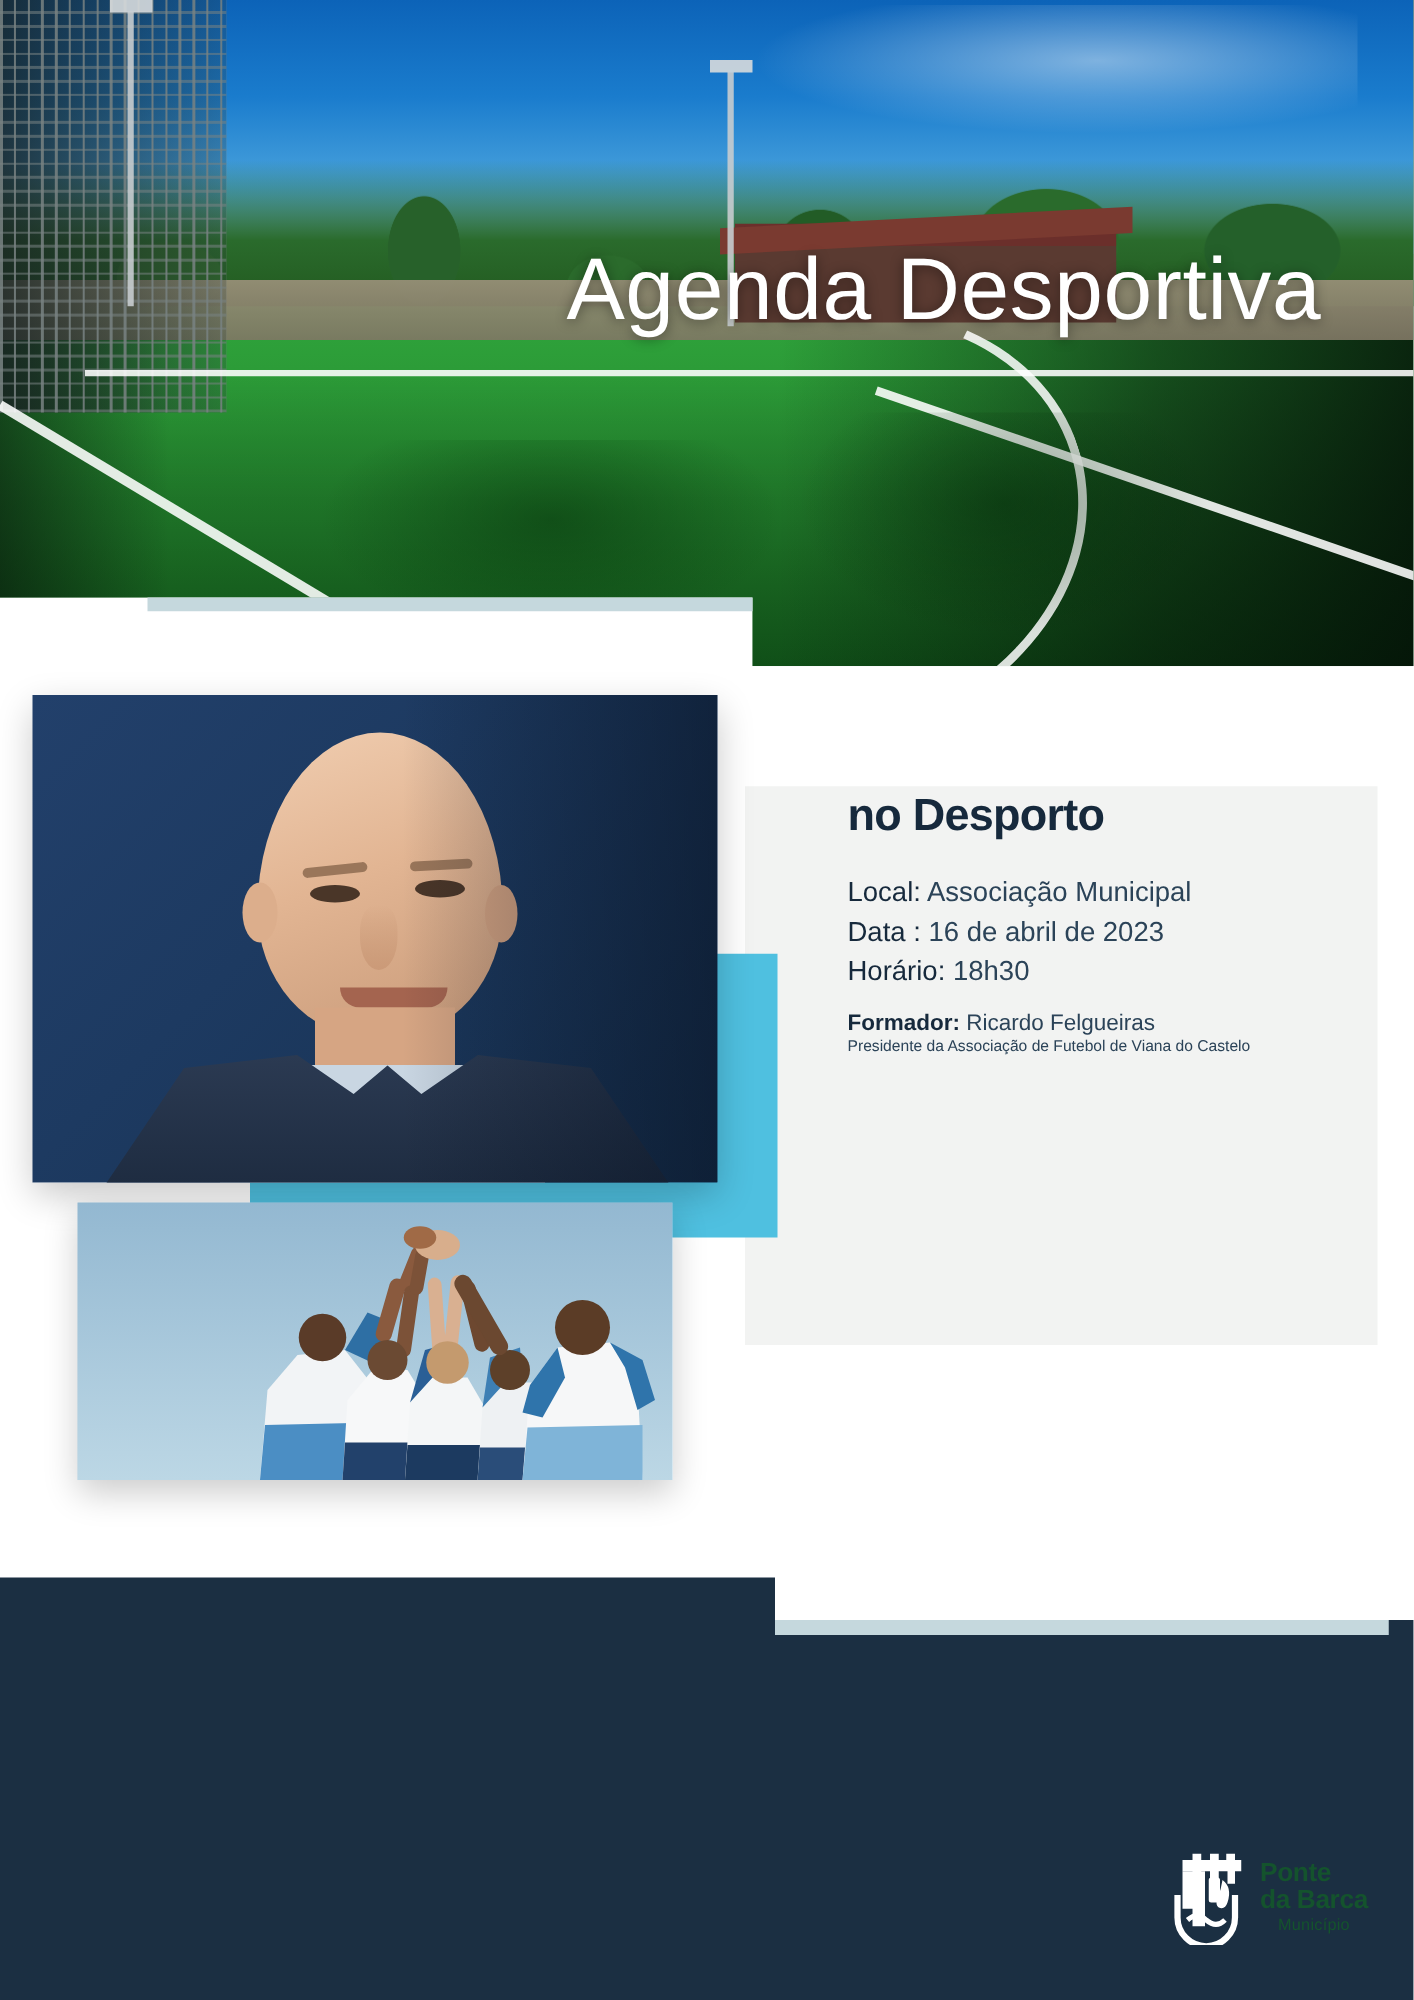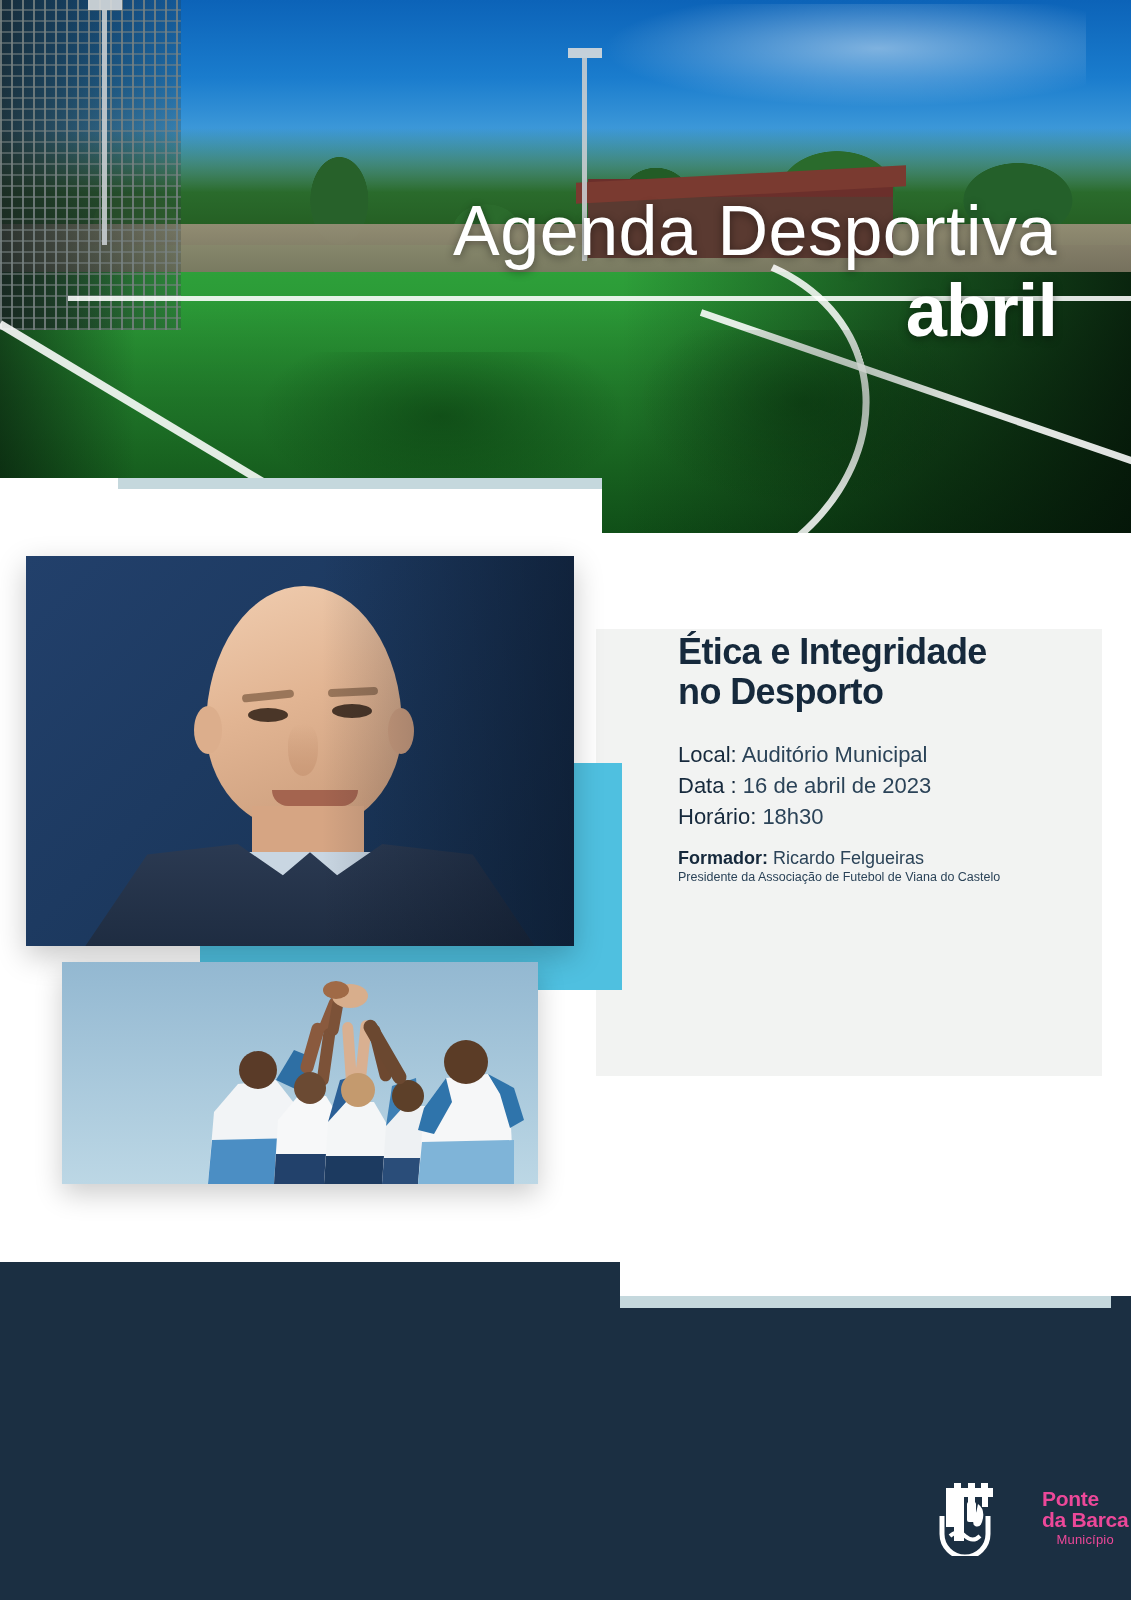--- a/index.html
+++ b/index.html
@@ -206,21 +206,21 @@
   .t-trainer b{font-weight:700;color:#16293c;}
   .t-trainer-sub{
     margin-top:1px;font-size:12.5px;color:#2b4358;font-weight:400;white-space:nowrap;
   }
 
   
   .logo{
     position:absolute;left:934px;top:1478px;display:flex;align-items:center;gap:12px;
   }
   .logo-mark{width:62px;height:78px;}
-  .logo-text{color:#ec4899;line-height:1.0;margin-left:34px;}
+  .logo-text{color:#14532d;line-height:1.0;}
   .logo-l1{font-size:21px;font-weight:700;letter-spacing:-.3px;}
   .logo-l2{font-size:21px;font-weight:700;letter-spacing:-.3px;}
   .logo-l3{font-size:13px;font-weight:400;margin-top:3px;letter-spacing:.2px;text-align:center;}
 </style>
 </head>
 <body>
 
 <div class="poster">
 
   <div class="hero">
@@ -237,21 +237,20 @@
         <div class="pitch-line pl-touch"></div>
         <div class="pitch-line pl-right"></div>
         <div class="circle-arc"></div>
         <div class="hero-shadow-tree"></div>
         <div class="hero-shadow-tree2"></div>
       </div>
     </div>
 
     <div class="hero-title-wrap">
       <div class="hero-title">Agenda Desportiva</div>
-      <div class="hero-month">abril</div>
     </div>
   </div>
 
   <div class="teal-sliver"></div>
 
   <div class="grey-panel"></div>
   <div class="cyan-block"></div>
 
   <div class="portrait">
     <div class="p-head"></div>
@@ -312,28 +311,27 @@
       <circle cx="404" cy="100" r="22" fill="#5b3c26"></circle>
       <path d="M356 222 L360 180 L452 178 L452 222 Z" fill="#7fb4d8"></path>
 
       <ellipse cx="288" cy="34" rx="18" ry="12" fill="#d8ae8c"></ellipse>
       <ellipse cx="274" cy="28" rx="13" ry="9" fill="#a06a46"></ellipse>
     </svg>
   </div>
 
   <div class="textblock">
     <div class="t-title">
-      <span>Ética e Integridade</span>
       <span class="l2">no Desporto</span>
     </div>
 
     <div class="t-meta">
       <div class="t-row">
         <b>Local:</b>
-        <span>Auditório Municipal</span>
+        <span>Associação Municipal</span>
       </div>
       <div class="t-row">
         <b>Data :</b>
         <span>16 de abril de 2023</span>
       </div>
       <div class="t-row">
         <b>Horário:</b>
         <span>18h30</span>
       </div>
     </div>

